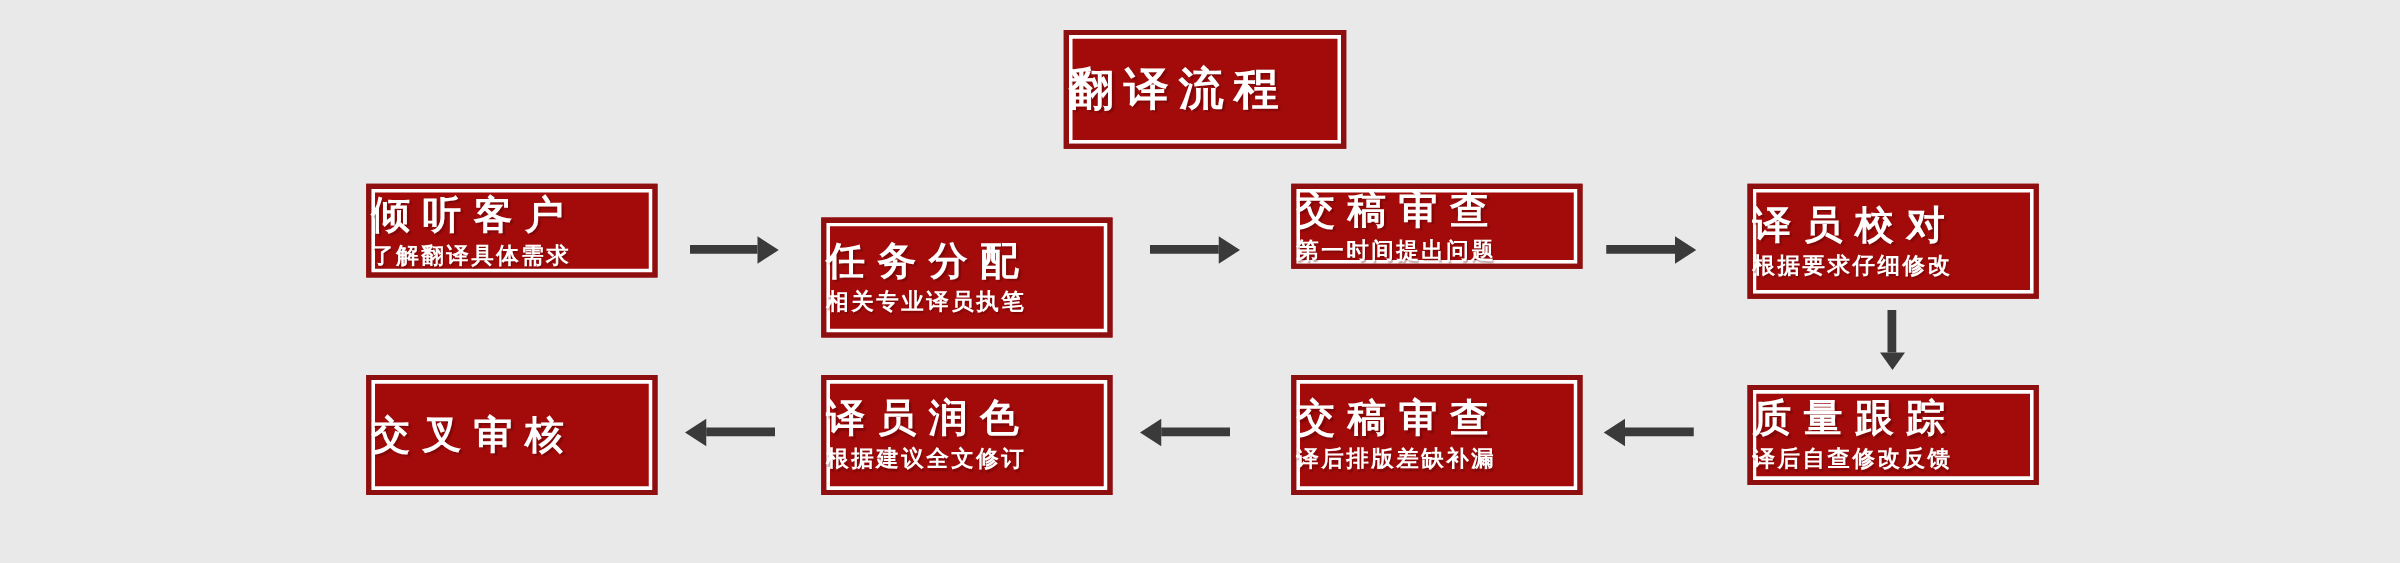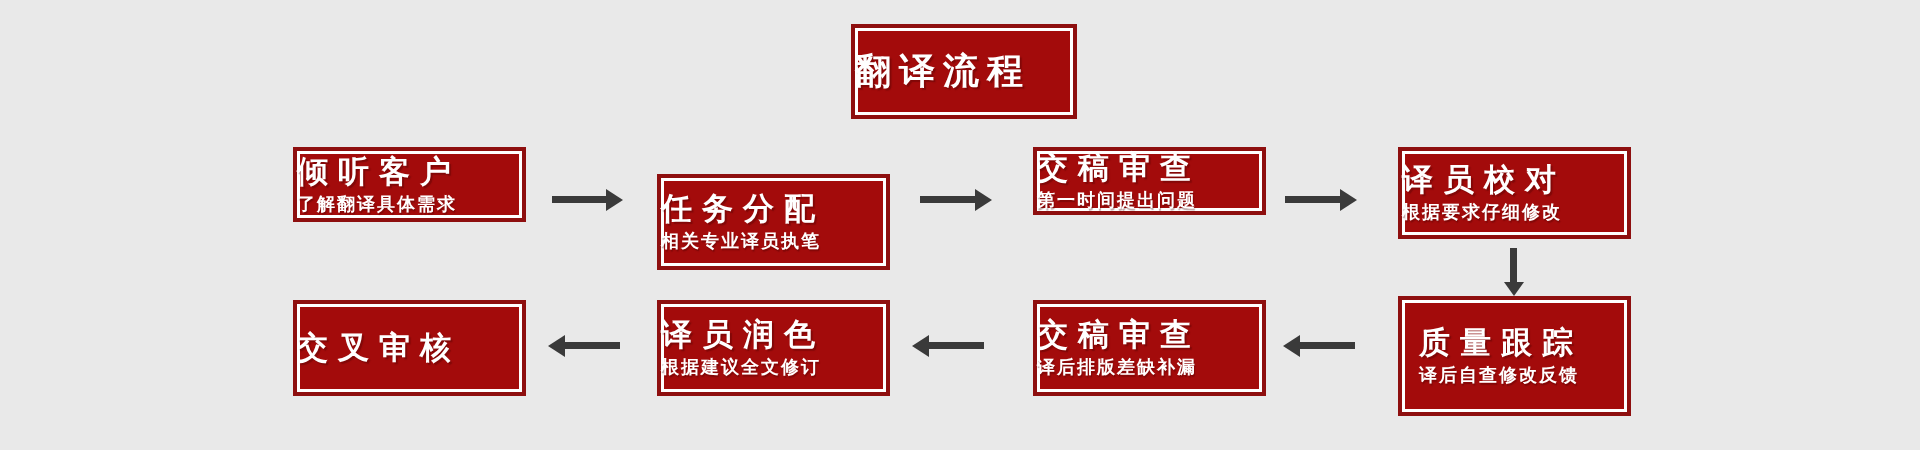--- a/index.html
+++ b/index.html
@@ -93,21 +93,21 @@
   <div class="box step" style="left:657px;top:300px;width:233px;height:96px;">
     <div class="step-title">译员润色</div>
     <div class="step-subtitle">根据建议全文修订</div>
   </div>
 
   <div class="box step" style="left:1033px;top:300px;width:233px;height:96px;">
     <div class="step-title">交稿审查</div>
     <div class="step-subtitle">译后排版差缺补漏</div>
   </div>
 
-  <div class="box step" style="left:1398px;top:296px;width:233px;height:120px;padding-left:17px;">
+  <div class="box step" style="left:1398px;top:308px;width:233px;height:80px;">
     <div class="step-title">质量跟踪</div>
     <div class="step-subtitle">译后自查修改反馈</div>
   </div>
 
   <div class="arrow-right" style="left:552px;top:196px;width:54px;"></div>
   <div class="arrow-right" style="left:920px;top:196px;width:55px;"></div>
   <div class="arrow-right" style="left:1285px;top:196px;width:55px;"></div>
 
   <div class="arrow-down" style="left:1510px;top:248px;height:34px;"></div>
 

